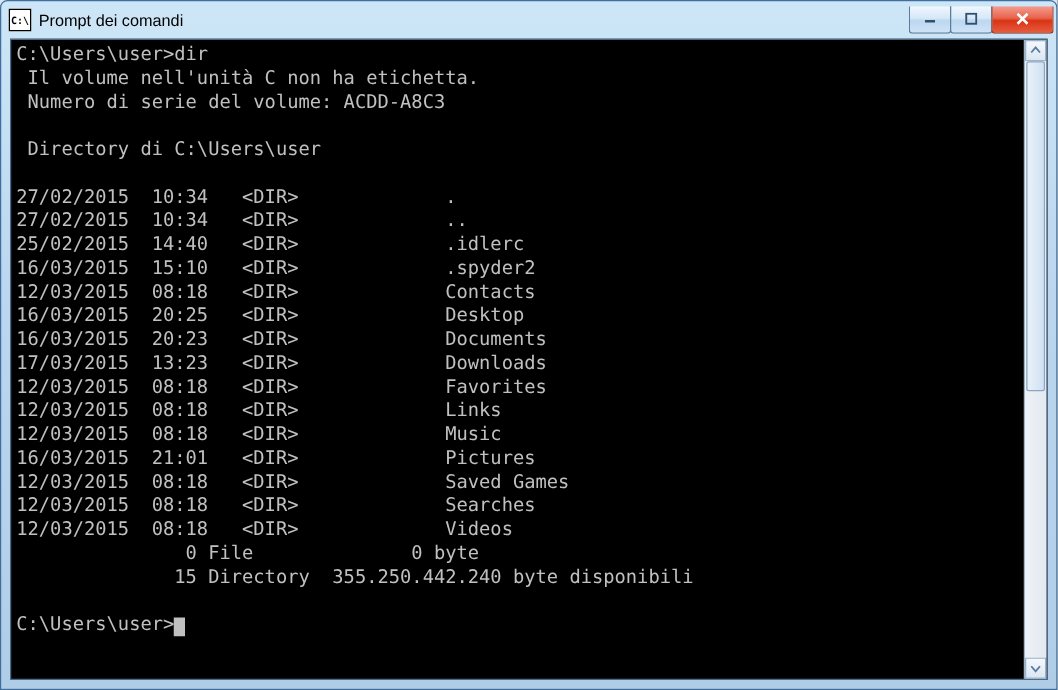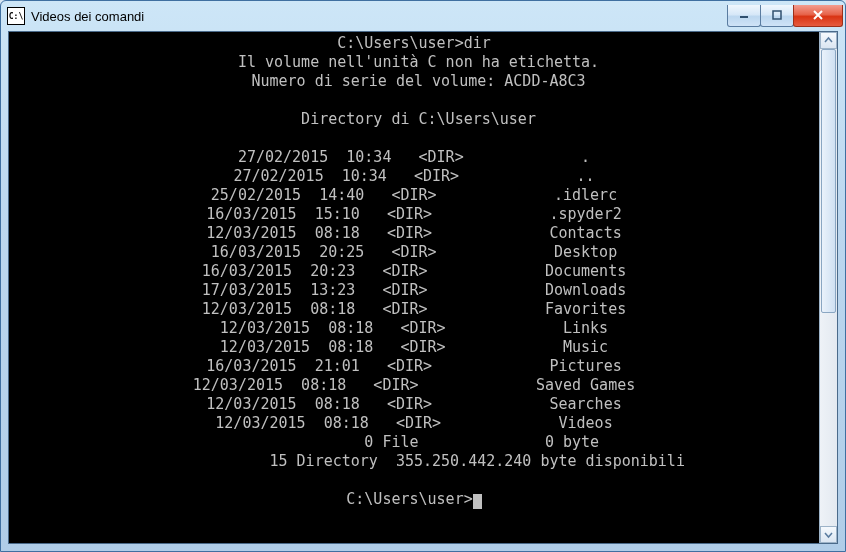--- a/index.html
+++ b/index.html
@@ -78,21 +78,20 @@
   .winbtn svg { display:block; }
 
   .client {
     flex: 1;
     margin: 0 7px 7px 7px;
     background: #000;
     border: 1px solid #4a6a8a;
     box-sizing: border-box;
     position: relative;
     display: flex;
-    text-align: center;
   }
   .console {
     flex: 1;
     color: #c0c0c0;
     font-family: "Lucida Console", Consolas, monospace;
     font-size: 15px;
     line-height: 19px;
     white-space: pre;
     padding: 2px 4px;
     overflow: hidden;
@@ -132,21 +131,21 @@
     margin-bottom:-1px;
   }
 </style>
 </head>
 <body>
 
 <div class="window">
 
   <div class="titlebar">
     <div class="appicon">C:\</div>
-    <div class="title">Videos dei comandi</div>
+    <div class="title">Prompt dei comandi</div>
     <div class="winbtns">
       <div class="winbtn min">
         <svg width="10" height="10">
             <rect x="1" y="6" width="8" height="2" fill="#30506f"></rect>
           </svg>
       </div>
       <div class="winbtn max">
         <svg width="10" height="10">
             <rect x="1" y="1" width="8" height="8" fill="none" stroke="#30506f" stroke-width="1.5"></rect>
           </svg>

